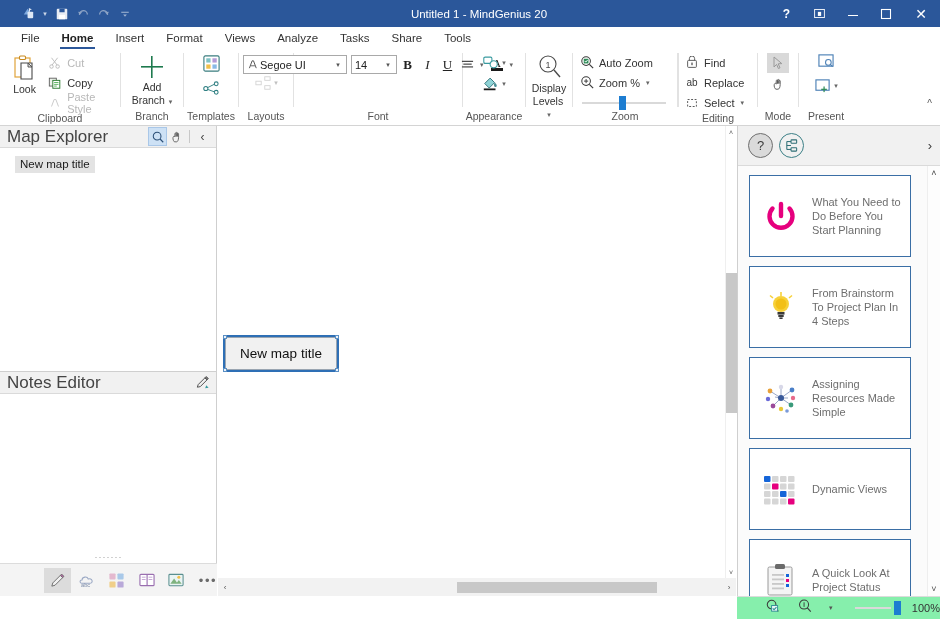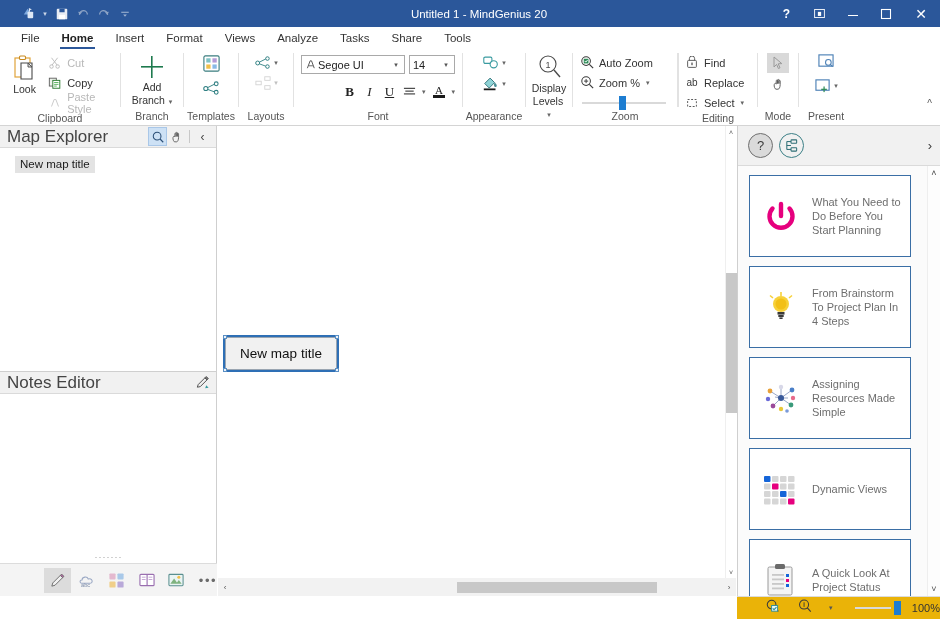--- a/index.html
+++ b/index.html
@@ -75,21 +75,21 @@
     display: flex; align-items: center; gap: 4px; height: 19px; padding: 0 4px 0 2px;
     font-size: 11px; color: #333;
   }
   .smallbtn.disabled { color: #b8b8b8; }
   .ico { width: 16px; height: 16px; display: inline-flex; align-items: center; justify-content: center; flex: 0 0 16px; }
   .ico svg { display: block; }
   .caret { font-size: 7px; color: #666; margin-left: 2px; }
   .caret.dim { color: #c0c0c0; }
 
   
-  .fontgroup-rows { display: flex; flex-direction: column; gap: 8px; padding-top: 3px; }
+  .fontgroup-rows { display: flex; flex-direction: row; gap: 1px; padding-top: 3px; }
   .fontrow1 { display: flex; gap: 4px; }
   .combo {
     height: 19px; border: 1px solid #a9a9a9; background: #fff;
     display: flex; align-items: center; padding: 0 2px 0 3px; font-size: 11px; color: #222;
   }
   .combo .cval { flex: 1; white-space: nowrap; overflow: hidden; }
   .combo .cdrop { width: 12px; text-align: center; font-size: 7px; color: #555; }
   .fontname { width: 104px; }
   .fontsize { width: 46px; }
   .fontrow2 { display: flex; align-items: center; justify-content: flex-end; gap: 1px; }
@@ -205,21 +205,21 @@
   .rp-vscroll {
     position: absolute; right: 0; top: 0; width: 13px; height: 430px; background: #fdfdfd;
     border-left: 1px solid #eeeeee; display: flex; flex-direction: column; align-items: center;
   }
   .rp-vscroll .arw { font-size: 9px; color: #4a4a4a; height: 14px; display: flex; align-items: center; }
   .rp-vscroll .trk { flex: 1; width: 13px; }
 
   
   .statusbar {
     position: absolute; left: 737px; bottom: 0; width: 203px; height: 23px;
-    background: #eab308; border-top: 1px solid #dcdcdc;
+    background: #86efac; border-top: 1px solid #dcdcdc;
     display: flex; align-items: center; padding-left: 28px; gap: 16px;
   }
   .sbar-slider { position: relative; width: 86px; height: 14px; margin-left: 6px; }
   .sbar-slider .track { position: absolute; top: 6px; left: 0; right: 0; height: 2px; background: #d9d9d9; }
   .sbar-slider .thumb { position: absolute; left: 39px; top: 0; width: 7px; height: 14px; background: #1d7dd1; }
   .sbar-pct { font-size: 11px; color: #333; margin-left: 5px; }
   .sb-caret { font-size: 7px; color: #555; }
 
   
   .bottomfill {

